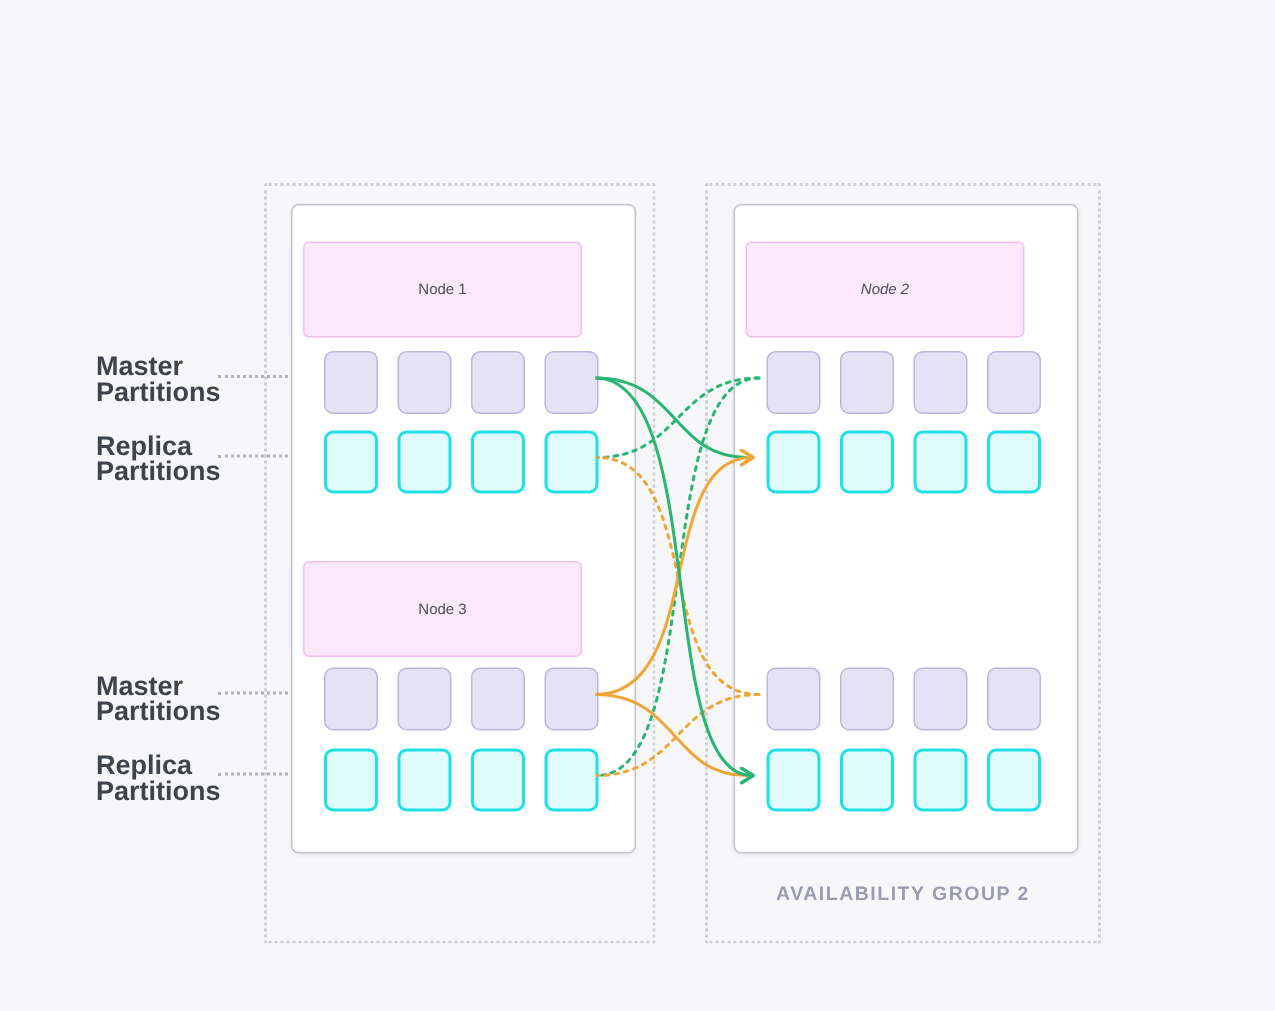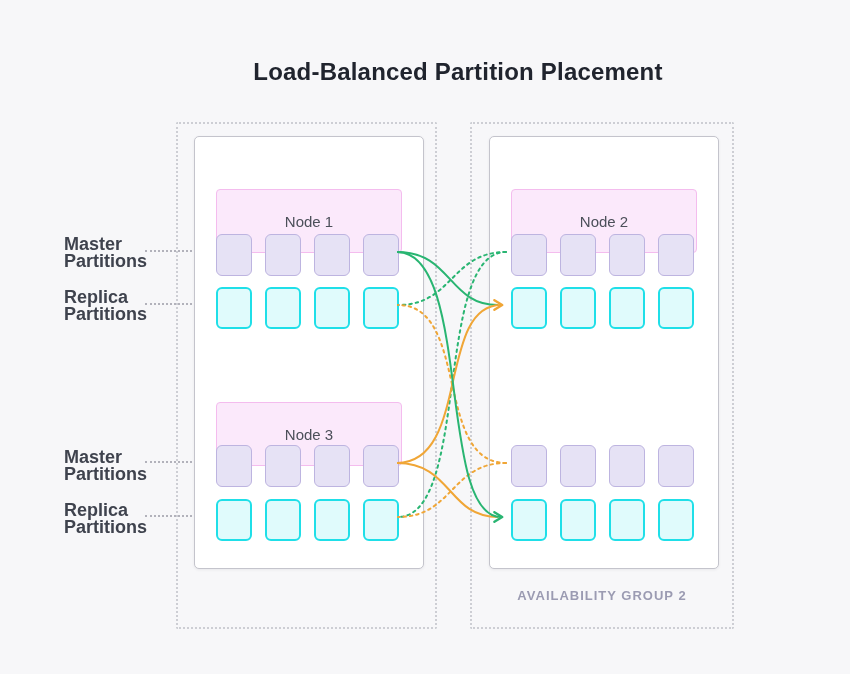--- a/index.html
+++ b/index.html
@@ -24,46 +24,45 @@
 
   .group{position:absolute;border:2px dotted var(--group-border);border-radius:2px;}
   .g1{left:176px;top:122px;width:257px;height:503px;}
   .g2{left:470px;top:122px;width:260px;height:503px;}
   .group-label{position:absolute;left:0;right:0;top:464px;text-align:center;
     font-size:13px;font-weight:700;letter-spacing:1px;color:var(--group-label);}
 
   .node-box{position:absolute;top:12px;width:228px;height:431px;background:var(--container-bg);
     border:1px solid var(--container-border);border-radius:5px;
     box-shadow:0 1px 3px rgba(40,40,60,.07);}
-  .g1 .node-box{left:16px;} .g2 .node-box{left:17px;}
+  .g1 .node-box{left:16px;} .g2 .node-box{left:17px;font-style:italic;}
 
-  .node-header{position:absolute;left:21px;width:184px;height:62px;
+  .node-header{position:absolute;left:7px;width:184px;height:62px;
     background:var(--node-fill);border:1px solid var(--node-border);border-radius:4px;
     display:flex;align-items:center;justify-content:center;
-    font-size:15px;color:var(--node-text);margin-top:28px;}
+    font-size:10px;color:var(--node-text);}
   .nh1{top:24px;} .nh2{top:237px;}
 
   .p-row{position:absolute;left:21px;display:flex;gap:13px;}
   .pr-m1{top:97px;} .pr-r1{top:150px;} .pr-m2{top:308px;} .pr-r2{top:362px;}
   .partition{width:36px;height:42px;border-radius:6px;box-sizing:border-box;}
   .partition.master{background:var(--master-fill);border:1.5px solid var(--master-border);}
   .partition.replica{background:var(--replica-fill);border:2px solid var(--replica-border);}
 
   .arrows{position:absolute;left:0;top:0;width:850px;height:674px;pointer-events:none;}
   .arrows path{fill:none;stroke-width:2;}
   .ln-green{stroke:var(--green);}
   .ln-orange{stroke:var(--orange);}
   .dotted{stroke-dasharray:2.5 4;stroke-linecap:round;}
 </style>
 </head>
 <body>
 
 <div class="canvas">
 
-  <h1 class="title">Load-Balanced Partition Placement</h1>
 
   <div class="side-label" style="top:236px">Master Partitions</div>
   <div class="leader" style="top:250px"></div>
   <div class="side-label" style="top:289px">Replica Partitions</div>
   <div class="leader" style="top:303px"></div>
   <div class="side-label" style="top:449px">Master Partitions</div>
   <div class="leader" style="top:461px"></div>
   <div class="side-label" style="top:502px">Replica Partitions</div>
   <div class="leader" style="top:515px"></div>
 

